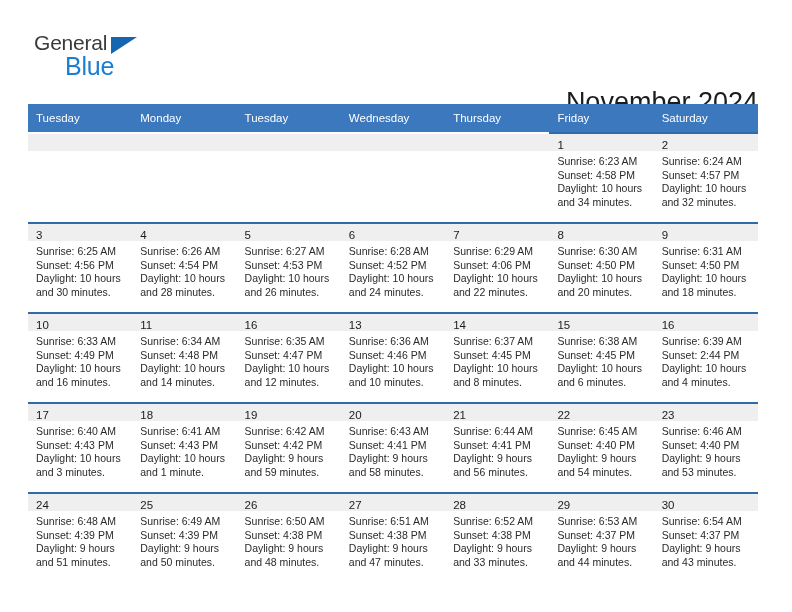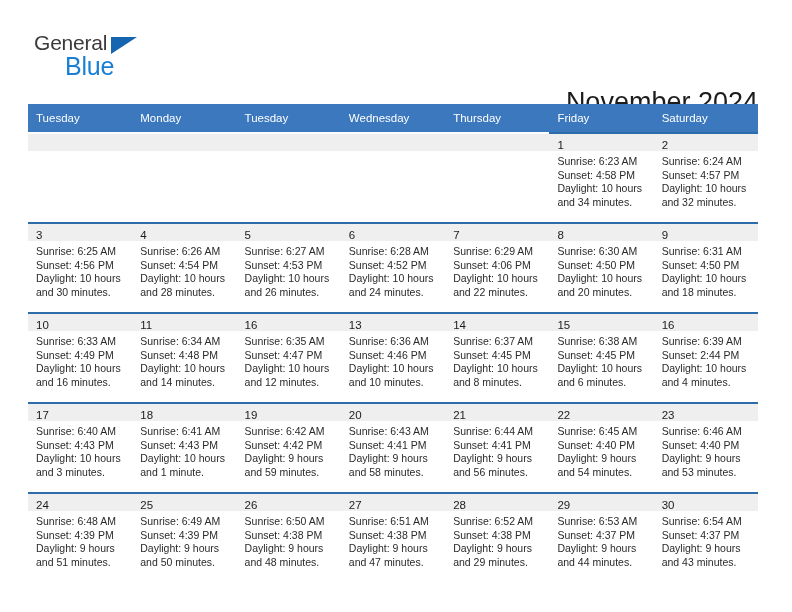--- a/index.html
+++ b/index.html
@@ -510,21 +510,21 @@
               </div>
             </div>
           </td>
           <td>
             <div class="daycell has-date">
               <div class="day-band"><span class="day-num">28</span></div>
               <div class="day-body">
                 <div class="line">Sunrise: 6:52 AM</div>
                 <div class="line">Sunset: 4:38 PM</div>
                 <div class="line">Daylight: 9 hours</div>
-                <div class="line">and 29 minutes.</div>
+                <div class="line">and 33 minutes.</div>
               </div>
             </div>
           </td>
           <td>
             <div class="daycell has-date">
               <div class="day-band"><span class="day-num">29</span></div>
               <div class="day-body">
                 <div class="line">Sunrise: 6:53 AM</div>
                 <div class="line">Sunset: 4:37 PM</div>
                 <div class="line">Daylight: 9 hours</div>

